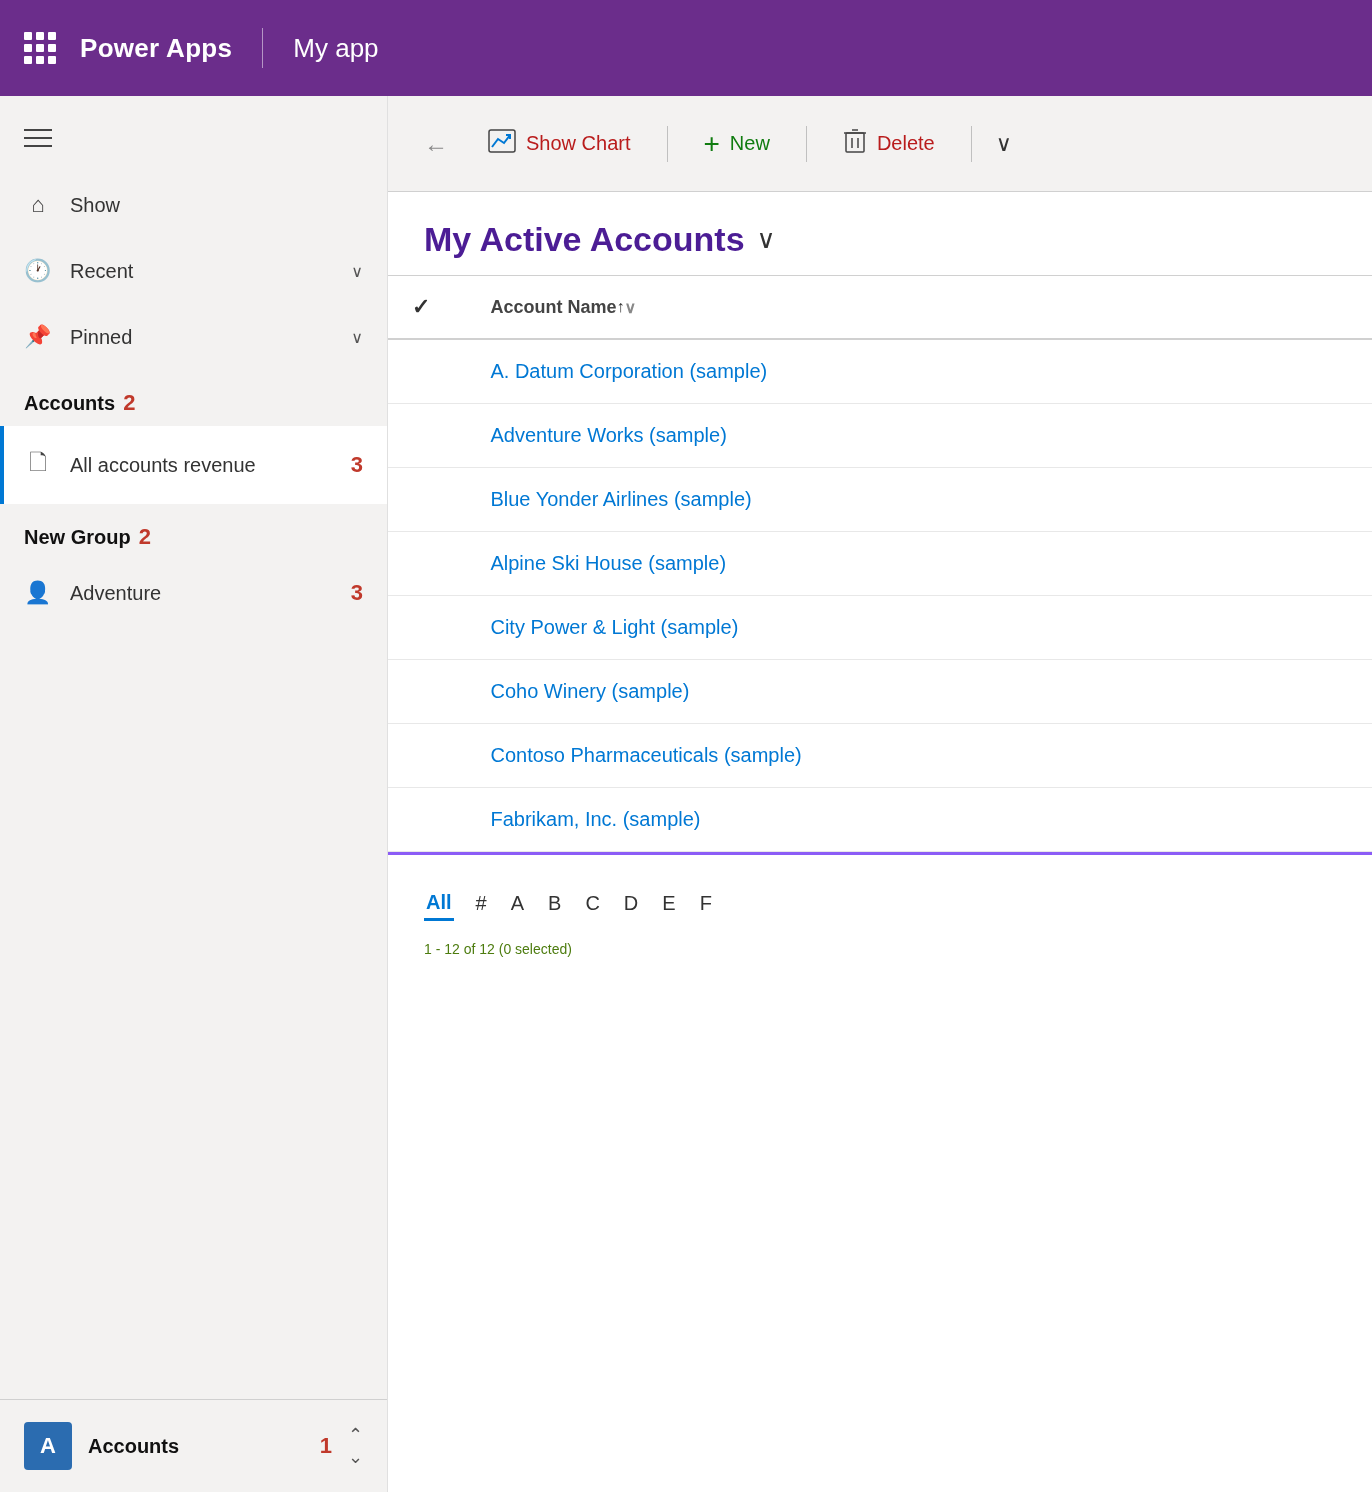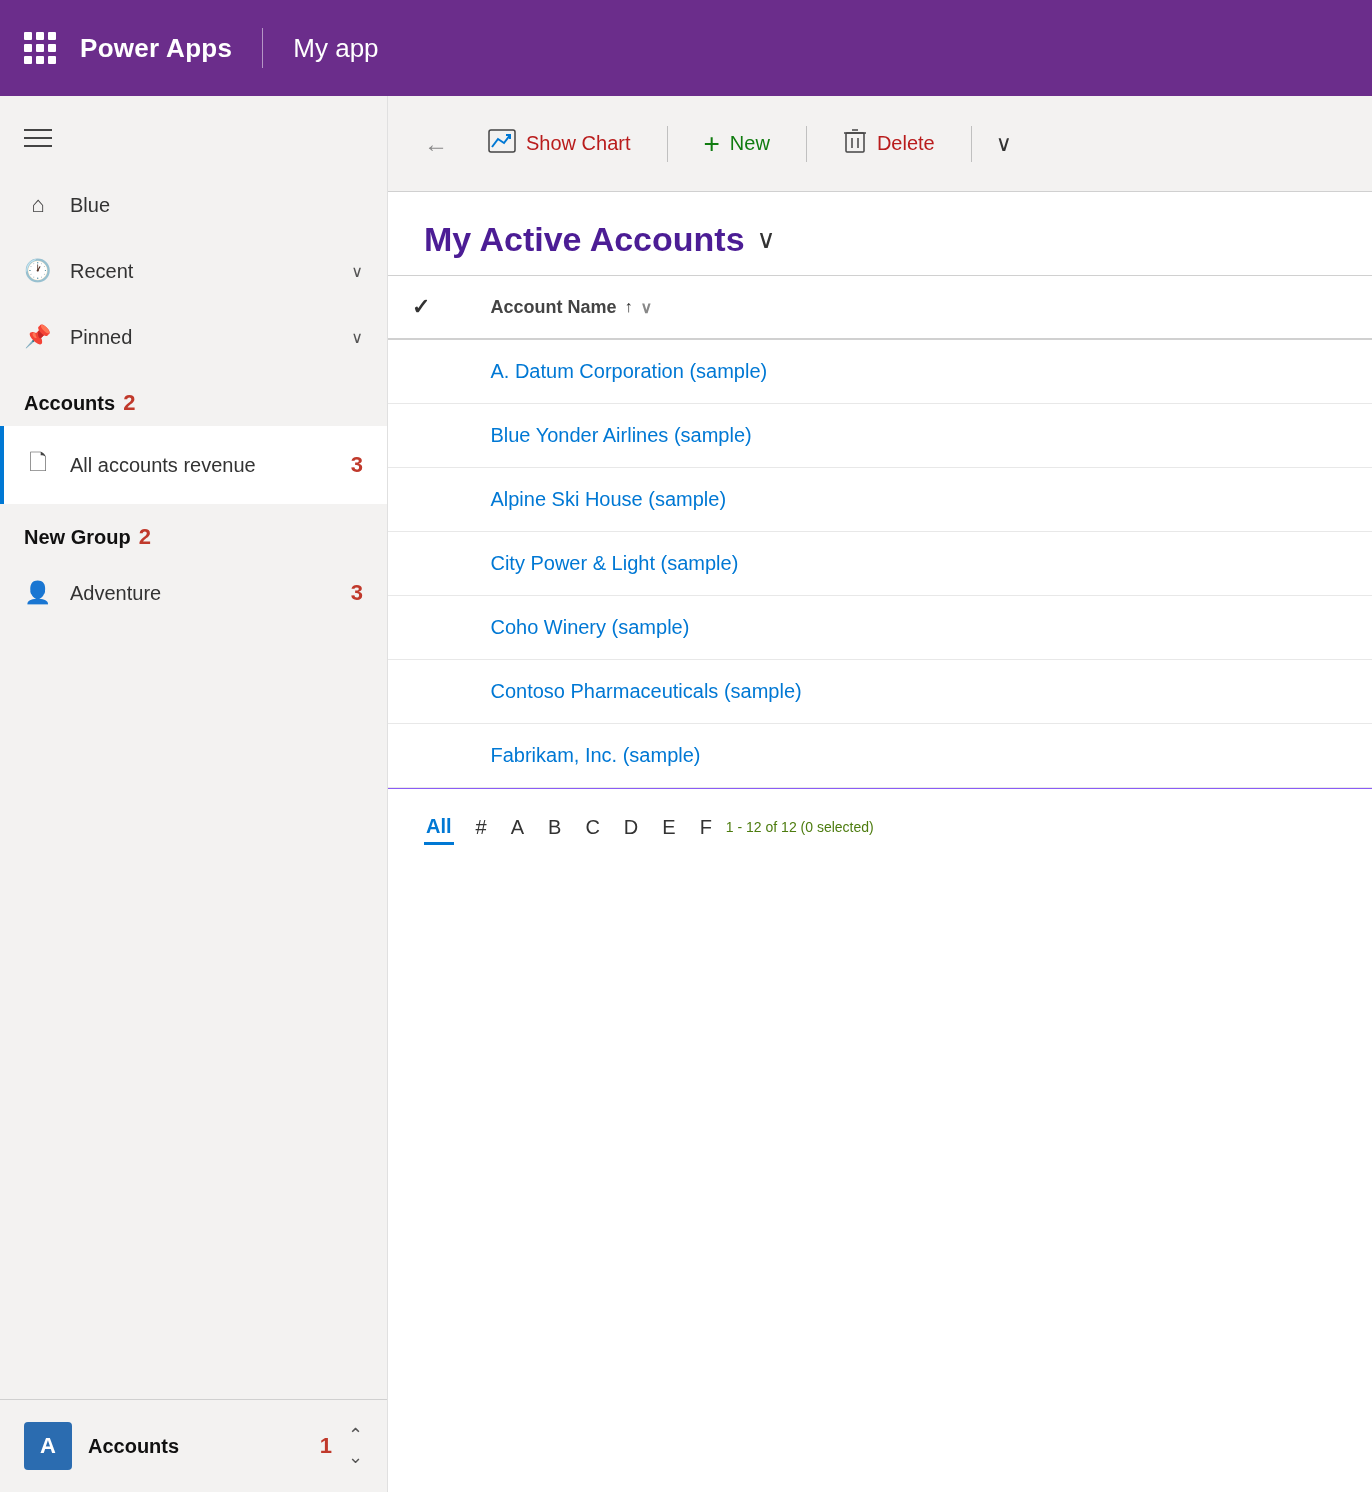--- a/index.html
+++ b/index.html
@@ -237,42 +237,41 @@
       color: #444;
       font-weight: 600;
     }
     .table-check-cell {
       width: 60px;
       padding: 18px 24px !important;
     }
     .col-sort {
       display: flex;
       align-items: center;
-      gap: 8px;
     }
 
     .table-row {
       border-bottom: 1px solid #e8e8e8;
       cursor: pointer;
     }
     .table-row td {
       padding: 20px 36px;
       font-size: 20px;
       color: #0078d4;
     }
     .table-row td.check-td {
       padding: 20px 24px;
     }
 
     
     .pagination-area {
-      padding: 22px 36px;
-      border-top: 1px solid #8b5cf6;
-      display: flex;
-      flex-direction: row;
+      padding: 32px 36px;
+      border-top: 3px solid #8b5cf6;
+      display: flex;
+      flex-direction: column;
       gap: 12px;
     }
     .alpha-nav {
       display: flex;
       gap: 20px;
       align-items: center;
     }
     .alpha-item {
       font-size: 20px;
       color: #333;
@@ -322,21 +321,21 @@
         <div class="hamburger-line"></div>
         <div class="hamburger-line"></div>
         <div class="hamburger-line"></div>
       </div>
     </div>
 
     <div class="sidebar-nav">
 
       <div class="nav-item">
         <span class="nav-item-icon">⌂</span>
-        <span class="nav-item-label">Blue</span>
+        <span class="nav-item-label">Show</span>
       </div>
 
       <div class="nav-item">
         <span class="nav-item-icon">🕐</span>
         <span class="nav-item-label">Recent</span>
         <span class="nav-item-chevron">∨</span>
       </div>
 
       <div class="nav-item">
         <span class="nav-item-icon">📌</span>
@@ -440,20 +439,24 @@
           </tr>
         </thead>
         <tbody id="table-body">
 
         <tr class="table-row">
     <td class="check-td"></td>
     <td>A. Datum Corporation (sample)</td>
   </tr>
             <tr class="table-row">
     <td class="check-td"></td>
+    <td>Adventure Works (sample)</td>
+  </tr>
+            <tr class="table-row">
+    <td class="check-td"></td>
     <td>Blue Yonder Airlines (sample)</td>
   </tr>
             <tr class="table-row">
     <td class="check-td"></td>
     <td>Alpine Ski House (sample)</td>
   </tr>
             <tr class="table-row">
     <td class="check-td"></td>
     <td>City Power &amp; Light (sample)</td>
   </tr>

